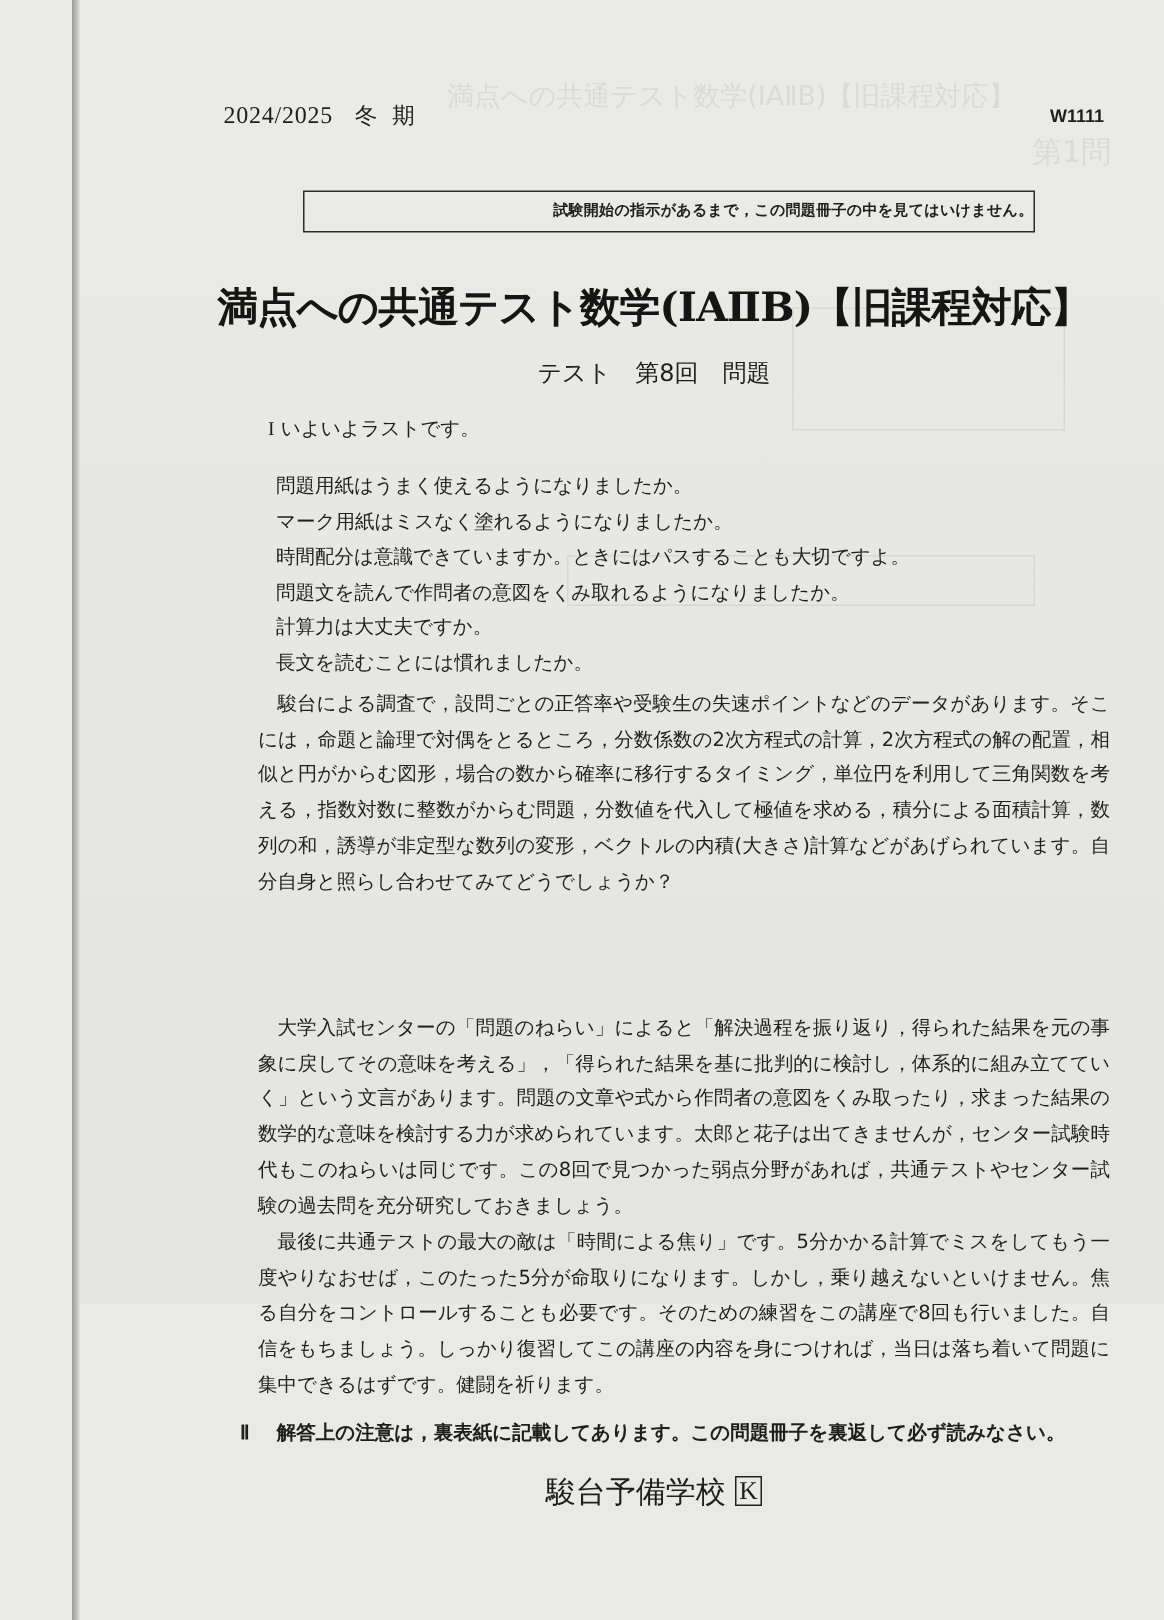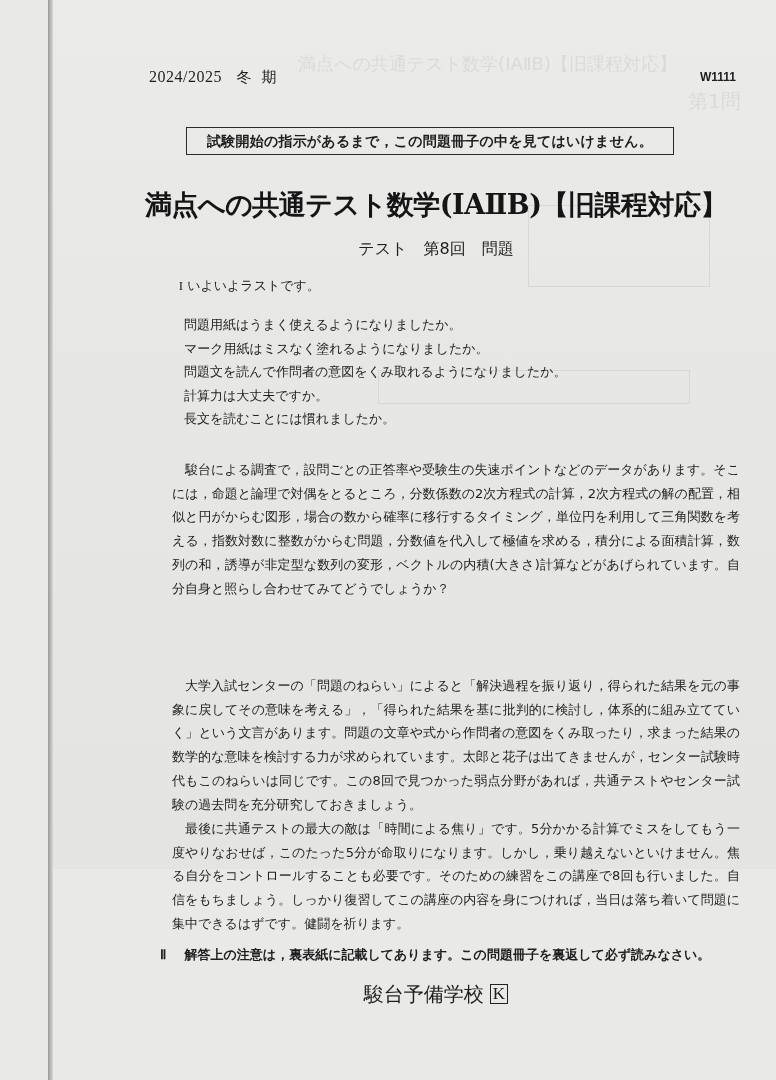--- a/index.html
+++ b/index.html
@@ -35,26 +35,26 @@
     font-size: 16px; letter-spacing: 0.5px;
     font-family: "Liberation Serif", serif;
   }
   .term .season { margin-left: 10px; letter-spacing: 10px; font-family: "DejaVu Sans", sans-serif; font-size: 15px; }
   .code {
     position: absolute; right: 88px; top: 70px;
     font-size: 12px; font-weight: bold;
     font-family: "Liberation Sans", sans-serif;
   }
   .notice-box {
-    position: absolute; left: 138px; top: 127px;
+    position: absolute; left: 154px; top: 127px;
     width: 486px; height: 26px;
     border: 1.5px solid #2a2a2a;
     font-family: "DejaVu Sans", sans-serif;
-    font-size: 14px; font-weight: bold;
-    line-height: 26px; text-align: center;
+    font-size: 10px; font-weight: bold;
+    line-height: 26px; text-align: right;
     letter-spacing: 0.2px;
   }
   .title {
     position: absolute; left: 0; right: 0; top: 187px;
     text-align: center;
     font-size: 27px; font-weight: bold;
     font-family: "DejaVu Serif", serif;
     letter-spacing: -0.5px;
     color: #151515;
   }
@@ -152,20 +152,21 @@
   <div class="subtitle">テスト　第8回　問題</div>
 
   <div class="sec-label sec1">
     <span class="num">I</span>
     <span>いよいよラストです。</span>
   </div>
 
   <ul class="checklist">
     <li>問題用紙はうまく使えるようになりましたか。</li>
     <li>マーク用紙はミスなく塗れるようになりましたか。</li>
+    <li>時間配分は意識できていますか。ときにはパスすることも大切ですよ。</li>
     <li>問題文を読んで作問者の意図をくみ取れるようになりましたか。</li>
     <li>計算力は大丈夫ですか。</li>
     <li>長文を読むことには慣れましたか。</li>
   </ul>
 
   <p class="body-text p1">駿台による調査で，設問ごとの正答率や受験生の失速ポイントなどのデータがあります。そこには，命題と論理で対偶をとるところ，分数係数の2次方程式の計算，2次方程式の解の配置，相似と円がからむ図形，場合の数から確率に移行するタイミング，単位円を利用して三角関数を考える，指数対数に整数がからむ問題，分数値を代入して極値を求める，積分による面積計算，数列の和，誘導が非定型な数列の変形，ベクトルの内積(大きさ)計算などがあげられています。自分自身と照らし合わせてみてどうでしょうか？</p>
   <p class="body-text p3">大学入試センターの「問題のねらい」によると「解決過程を振り返り，得られた結果を元の事象に戻してその意味を考える」，「得られた結果を基に批判的に検討し，体系的に組み立てていく」という文言があります。問題の文章や式から作問者の意図をくみ取ったり，求まった結果の数学的な意味を検討する力が求められています。太郎と花子は出てきませんが，センター試験時代もこのねらいは同じです。この8回で見つかった弱点分野があれば，共通テストやセンター試験の過去問を充分研究しておきましょう。</p>
   <p class="body-text p4">最後に共通テストの最大の敵は「時間による焦り」です。5分かかる計算でミスをしてもう一度やりなおせば，このたった5分が命取りになります。しかし，乗り越えないといけません。焦る自分をコントロールすることも必要です。そのための練習をこの講座で8回も行いました。自信をもちましょう。しっかり復習してこの講座の内容を身につければ，当日は落ち着いて問題に集中できるはずです。健闘を祈ります。</p>
 
   <div class="sec2">

